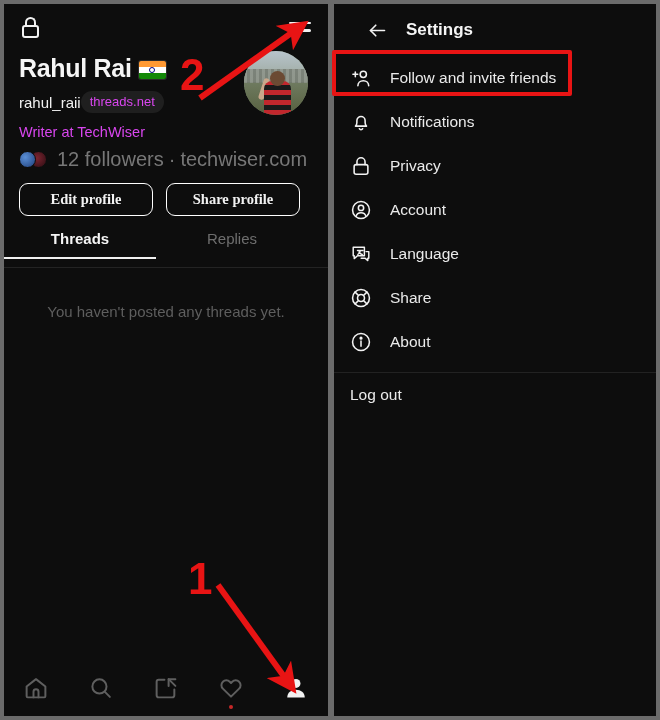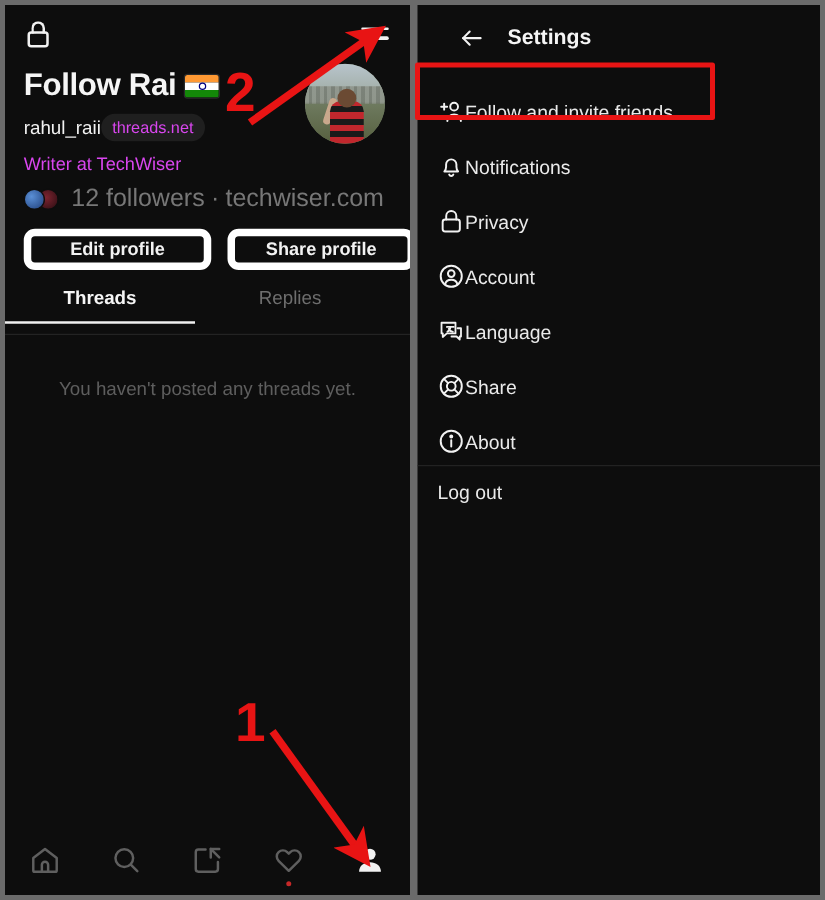--- a/index.html
+++ b/index.html
@@ -97,23 +97,23 @@
               margin-left:-6px; border-radius:50%; background:#6b4a33; }
   .pp-body  { position:absolute; left:50%; top:47%; width:27px; height:34px;
               margin-left:-12px; border-radius:8px 8px 3px 3px;
               background:repeating-linear-gradient(0deg,#c1272d 0 5px,#1a1a1a 5px 10px); }
   .pp-arm   { position:absolute; left:26%; top:42%; width:6px; height:22px;
               background:#c9a88c; transform:rotate(18deg); border-radius:3px; }
 
   
   .btn-row { position:absolute; left:15px; top:179px; display:flex; gap:13px; }
   .pbtn {
-    width:150px; height:33px; border:6px solid #ffffff; border-radius:9px;
+    width:134px; height:33px; border:1px solid #ffffff; border-radius:9px;
     background:transparent; color:#f2f2f2; font-size:14.5px; font-weight:bold;
-    font-family:Liberation Sans, sans-serif; cursor:pointer;
+    font-family:Liberation Serif, serif; cursor:pointer;
   }
 
   
   .tabs { position:absolute; left:0; top:226px; width:304px; display:flex; }
   .tab {
     flex:1; text-align:center; font-size:15px; padding-bottom:12px;
     position:relative; cursor:pointer;
   }
   .tab.active { color:#f5f5f5; font-weight:bold; }
   .tab.inactive { color:#6e6e6e; }
@@ -145,21 +145,21 @@
 
   
   .set-head {
     position:absolute; left:0; top:0; width:288px; height:52px;
     display:flex; align-items:center; gap:18px; padding-left:32px;
   }
   .set-title { font-size:17px; font-weight:bold; color:#f5f5f5; }
 
   .set-list { position:absolute; left:0; top:52px; width:322px; }
   .set-item {
-    height:44px; display:flex; align-items:flex-end; 
+    height:44px; display:flex; align-items:center; gap:18px;
     padding-left:16px; cursor:pointer;
   }
   .set-label { font-size:15.5px; color:#eaeaea; }
   .set-ico { width:22px; height:22px; display:flex; align-items:center; justify-content:center; }
 
   .set-divider { height:1px; background:#222222; margin:8px 0 0; }
   .logout {
     height:44px; display:flex; align-items:center; padding-left:16px;
     font-size:15.5px; color:#eaeaea; cursor:pointer;
   }
@@ -188,21 +188,21 @@
           <div class="body"></div>
       </div>
     </div>
 
     <div class="hamburger">
       <i></i>
         <i></i>
     </div>
 
     <div class="display-name">
-      <span>Follow Rai</span><span class="flag"><span class="s s1"></span><span class="s s2"></span><span class="s s3"></span><span class="chakra"></span></span>
+      <span>Rahul Rai</span><span class="flag"><span class="s s1"></span><span class="s s2"></span><span class="s s3"></span><span class="chakra"></span></span>
     </div>
 
     <div class="handle-row">
       <span class="handle">rahul_raii</span>
       <span class="handle-badge">threads.net</span>
     </div>
 
     <div class="bio">Writer at TechWiser</div>
 
     <div class="followers-row">

